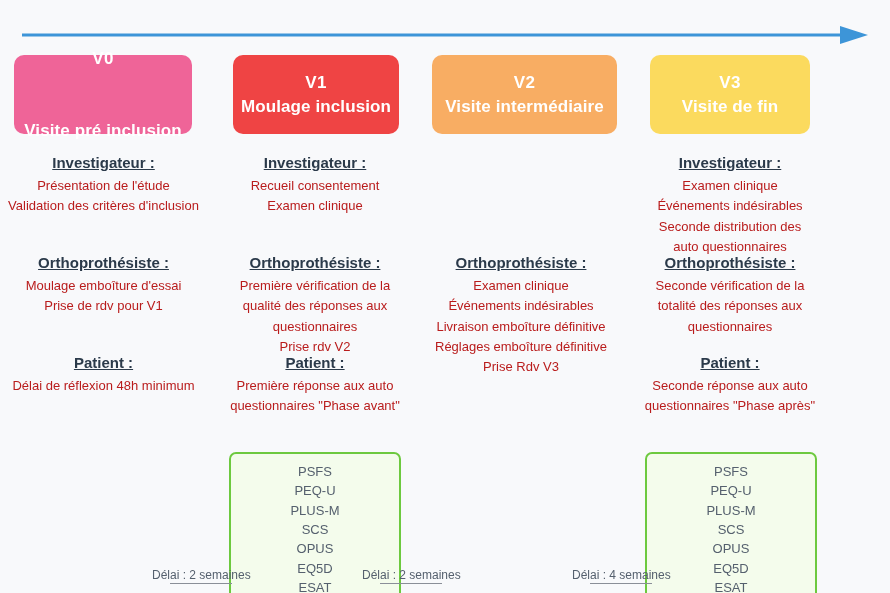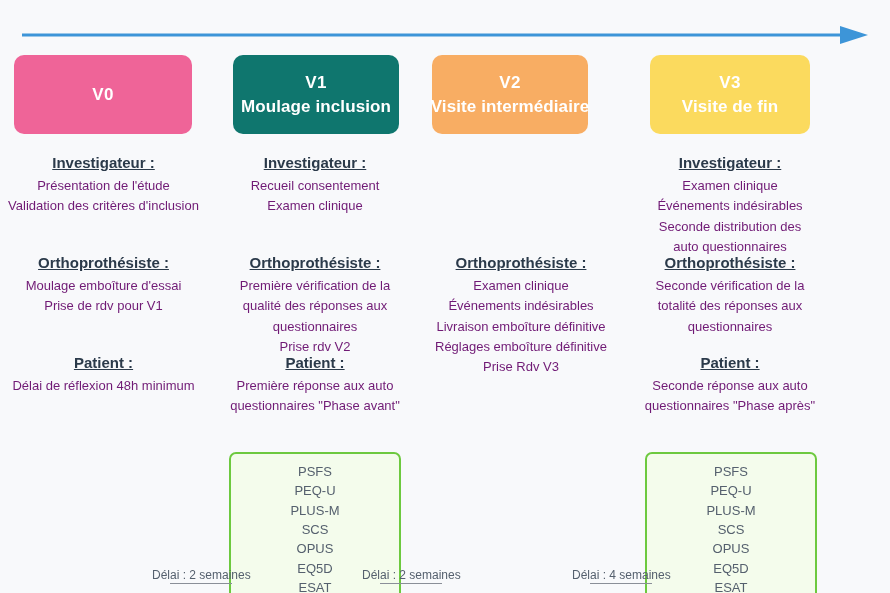--- a/index.html
+++ b/index.html
@@ -72,21 +72,21 @@
   .block-title {
     font-size: 15px;
     font-weight: bold;
     color: #2b3a4a;
     margin-bottom: 3px;
     line-height: 1.35;
     text-decoration: underline;
   }
   .block-lines {
     font-size: 13px;
-    color: #701a75;
+    color: #b91c1c;
     line-height: 1.55;
   }
   .block-lines div { white-space: nowrap; }
 
   
   .quest-box {
     position: absolute;
     border: 2px solid #6dc93f;
     background: #f4fcec;
     border-radius: 7px;
@@ -120,28 +120,29 @@
 
 <div class="timeline-arrow">
   <svg width="846" height="22" viewBox="0 0 846 22">
     <line x1="0" y1="11" x2="820" y2="11" stroke="#3d95d8" stroke-width="3"></line>
     <polygon points="818,2 846,11 818,20" fill="#3d95d8"></polygon>
   </svg>
 </div>
 
 <div class="visit-box" style="left:14px; width:178px; background:#ef6498;gap:48px;">
   <div class="visit-code">V0</div>
-</div>
-
-<div class="visit-box" style="left:233px; width:166px; background:#0f766e;">
+  <div class="visit-name">Visite pré inclusion</div>
+</div>
+
+<div class="visit-box" style="left:233px; width:166px; background:#ef4444;">
   <div class="visit-code">V1</div>
   <div class="visit-name">Moulage inclusion</div>
 </div>
 
-<div class="visit-box" style="left:432px; width:156px; background:#f8ad63;">
+<div class="visit-box" style="left:432px; width:185px; background:#f8ad63;">
   <div class="visit-code">V2</div>
   <div class="visit-name">Visite intermédiaire</div>
 </div>
 
 <div class="visit-box" style="left:650px; width:160px; background:#fbda5e;">
   <div class="visit-code">V3</div>
   <div class="visit-name">Visite de fin</div>
 </div>
 
 <div class="column" style="left:0px; width:207px;">

